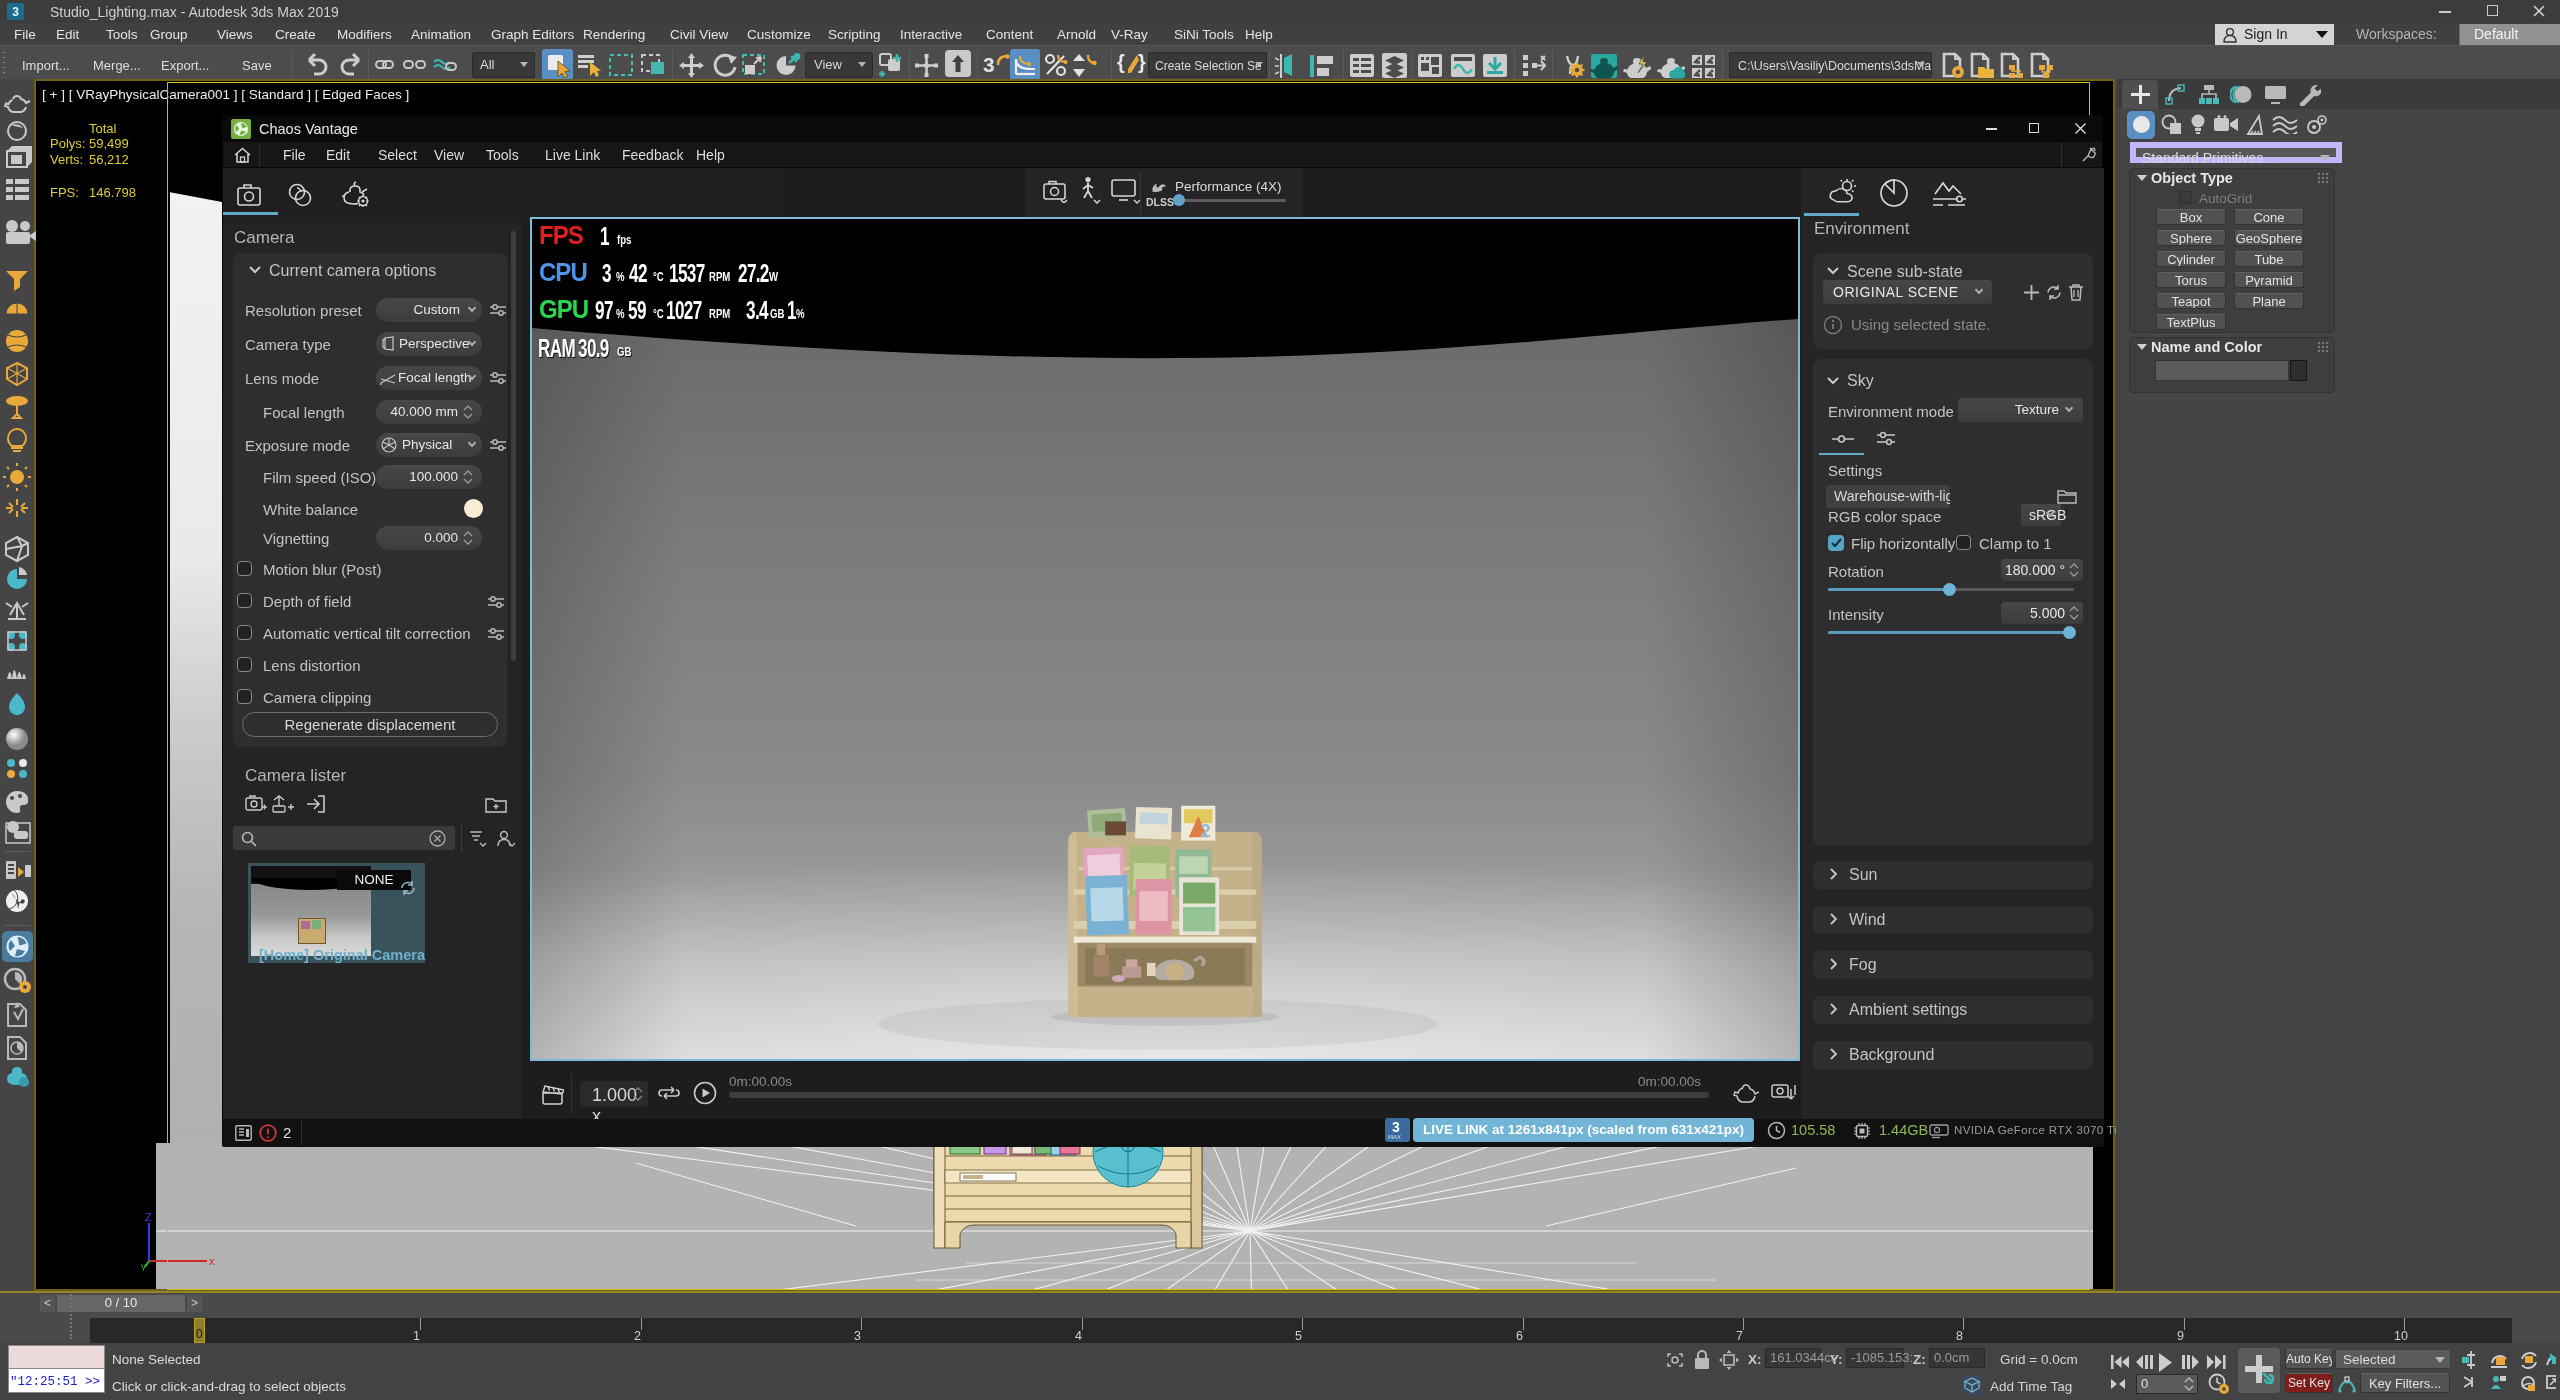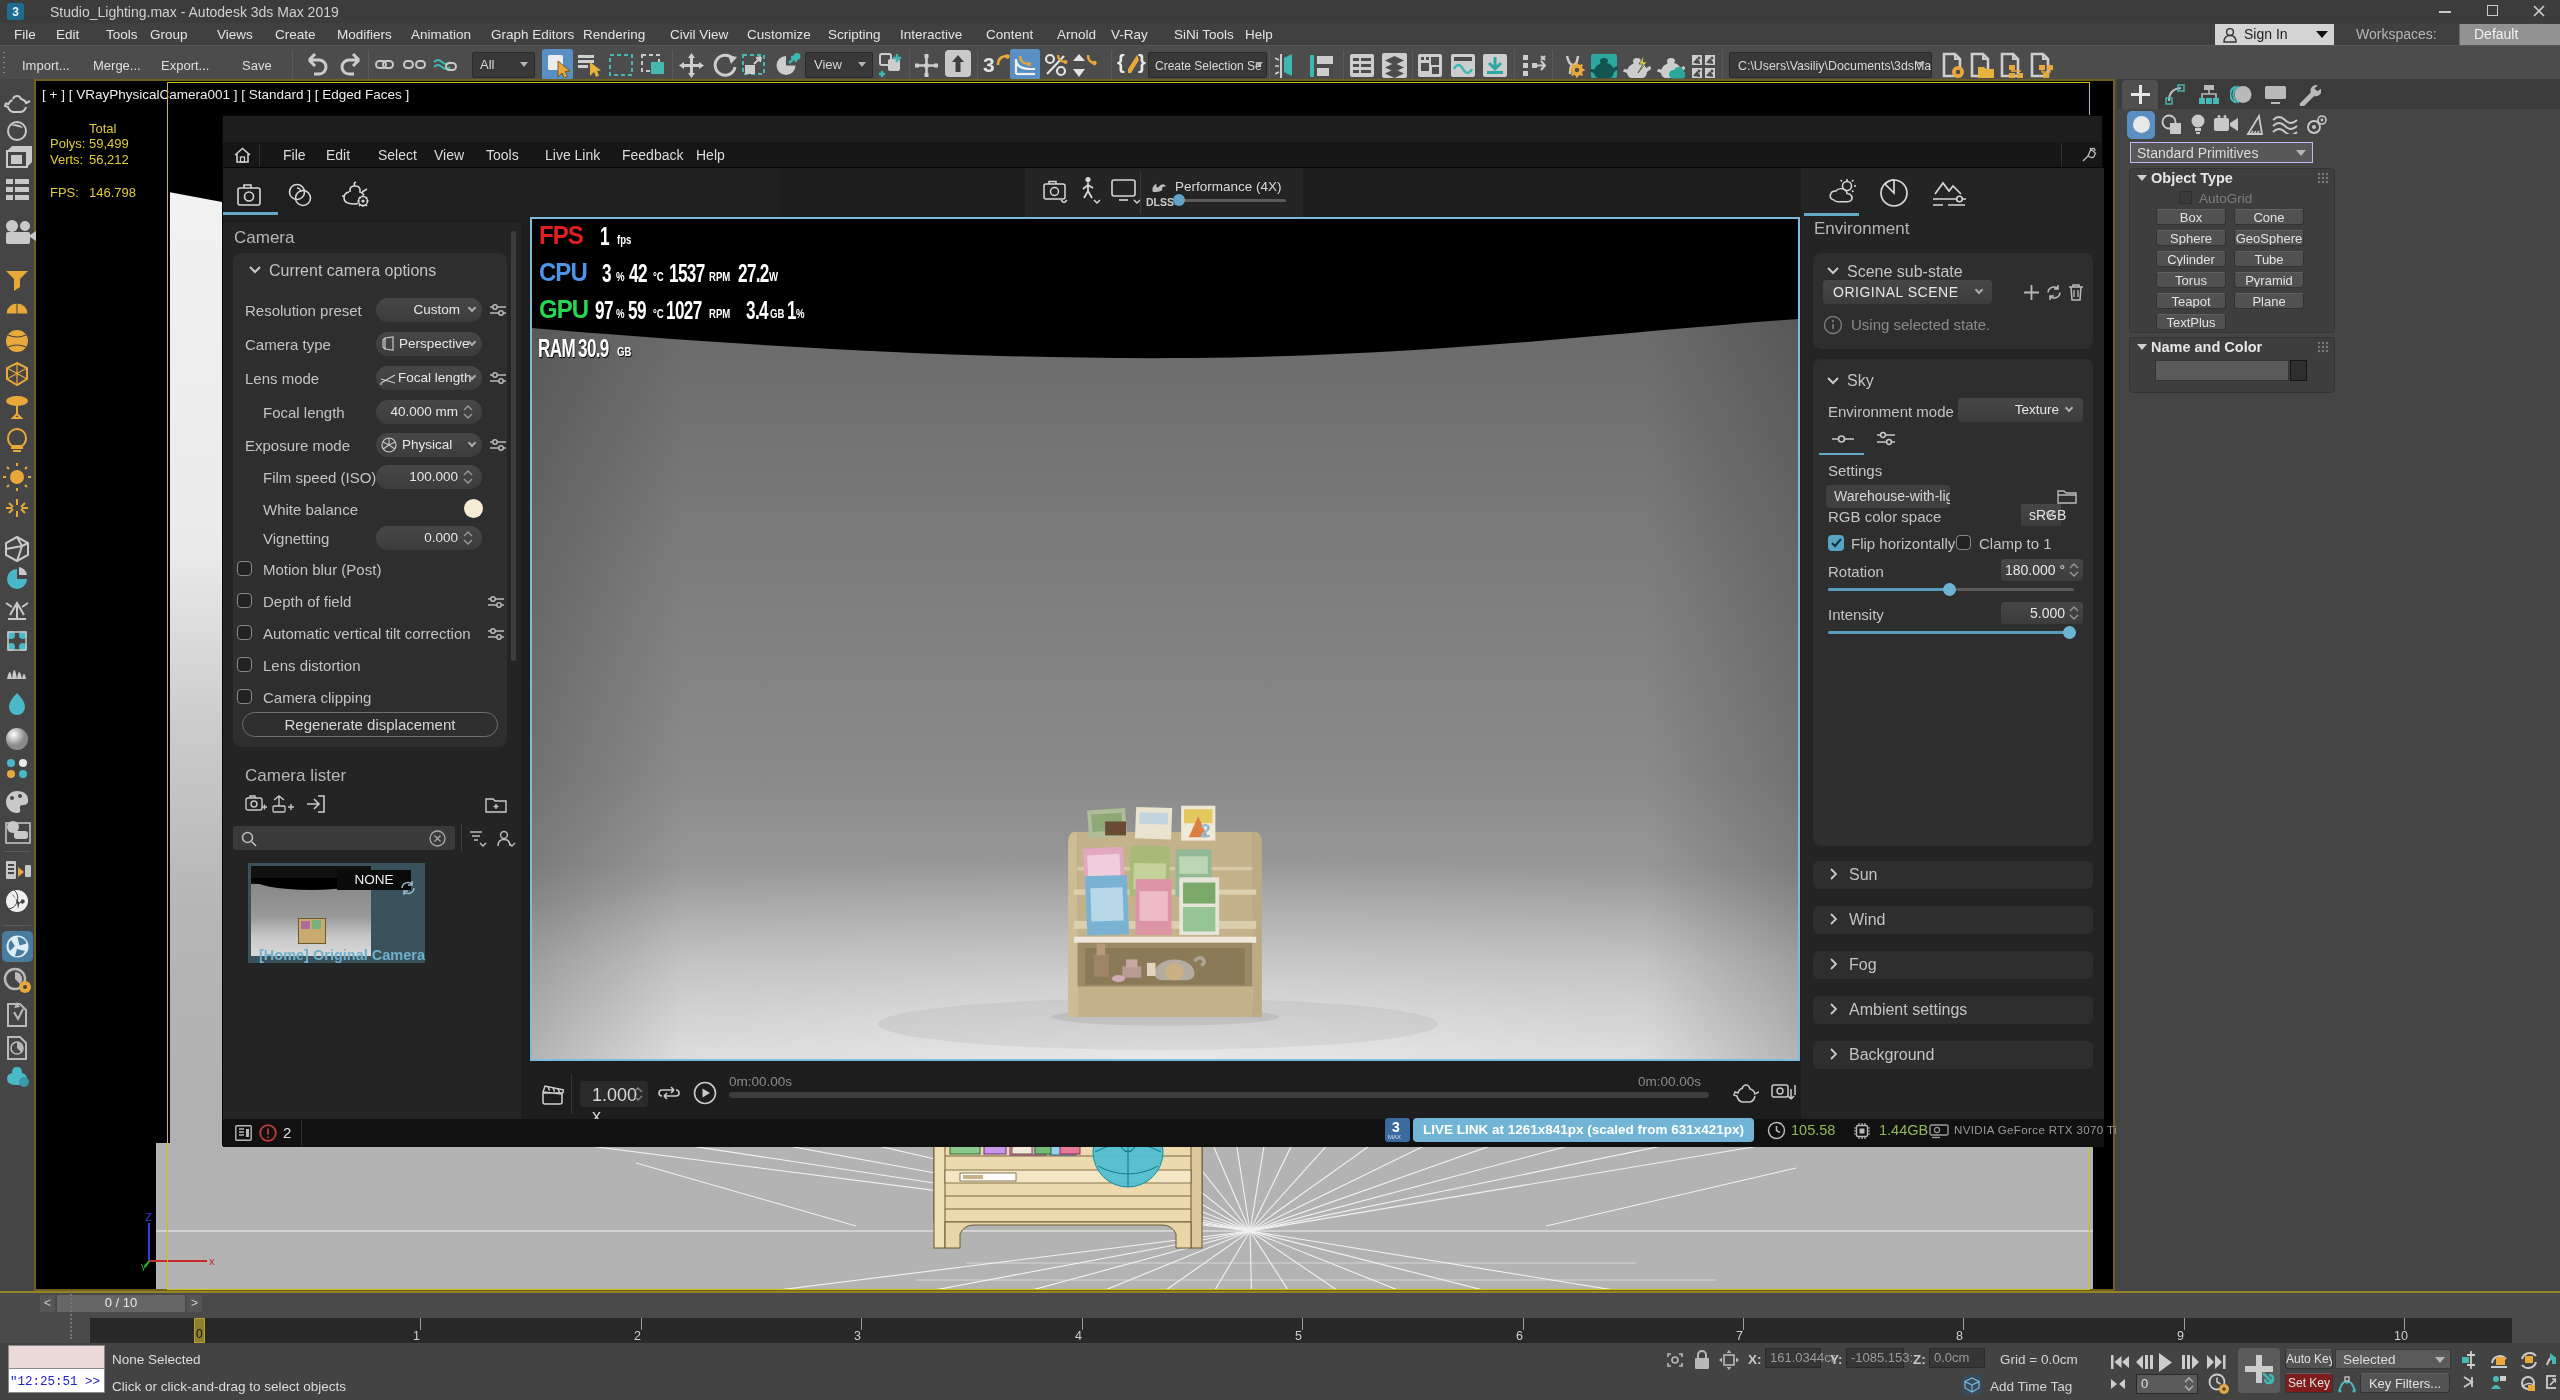--- a/index.html
+++ b/index.html
@@ -548,20 +548,37 @@
       </g>
       <defs>
           <radialGradient id="gb" cx="0.35" cy="0.3">
             <stop offset="0" stop-color="#ffffff"></stop>
             <stop offset="1" stop-color="#8a8a8a"></stop>
           </radialGradient>
         </defs>
     </svg>
   </div>
   <div class="abs" id="vantage">
+    <div class="v-title">
+      <svg style="position:absolute;left:8px;top:3px" width="20" height="20" viewBox="0 0 20 20">
+          <rect width="20" height="20" rx="2" fill="#76b043"></rect>
+          <circle cx="10" cy="10" r="7" fill="#eef6e6"></circle>
+          <g fill="#76b043">
+            <path d="M10,4 a6 6 0 0 1 5.6,4 l-4.4,1.4 Z"></path>
+            <path d="M14.8,12.6 a6 6 0 0 1 -6.2,3.2 l1.4,-4.4 Z"></path>
+            <path d="M5.2,13 a6 6 0 0 1 0.6,-7 l2.6,3.8 Z"></path>
+          </g>
+        </svg>
+      <span style="position:absolute;left:36px;top:5px;font-size:14.5px;color:#eaeaea">Chaos Vantage</span>
+      <div style="position:absolute;left:1763px;top:12px;width:11px;height:1.6px;background:#dcdcdc"></div>
+      <div style="position:absolute;left:1806px;top:7px;width:10px;height:10px;border:1.4px solid #dcdcdc"></div>
+      <svg style="position:absolute;left:1852px;top:7px" width="11" height="11">
+          <path d="M0.5,0.5 L10.5,10.5 M10.5,0.5 L0.5,10.5" stroke="#dcdcdc" stroke-width="1.4"></path>
+        </svg>
+    </div>
     <div class="v-menu">
       <svg style="position:absolute;left:11px;top:5px" width="17" height="16" viewBox="0 0 17 16">
           <path d="M1,8 L8.5,1.5 L16,8 M3,7 V15 H14 V7" stroke="#cfcfcf" stroke-width="1.6" fill="none"></path>
           <rect x="6.5" y="10" width="4" height="5" fill="none" stroke="#cfcfcf" stroke-width="1.3"></rect>
         </svg>
       <div style="position:absolute;left:36px;top:2px;width:1px;height:22px;background:#2e2e2e"></div>
       <div class="vmi" style="left:60px">File</div>
       <div class="vmi" style="left:103px">Edit</div>
       <div class="vmi" style="left:155px">Select</div>
       <div class="vmi" style="left:211px">View</div>
@@ -1154,21 +1171,21 @@
           <path d="M1,10 q6,-6 12,0 q6,6 12,0"></path>
           <path d="M1,16 q6,-6 12,0 q6,6 12,0"></path>
         </g>
       </svg>
     <svg style="position:absolute;left:188px;top:35px" width="24" height="22" viewBox="0 0 24 22">
         <circle cx="9" cy="13" r="6" fill="none" stroke="#c9c9c9" stroke-width="1.8"></circle>
         <circle cx="9" cy="13" r="2" fill="#c9c9c9"></circle>
         <circle cx="17" cy="6" r="4" fill="none" stroke="#c9c9c9" stroke-width="1.6"></circle>
         <circle cx="17" cy="6" r="1.4" fill="#c9c9c9"></circle>
       </svg>
-    <div style="position:absolute;left:13px;top:63px;width:183px;height:21px;background:#585858;border:1px solid #c4b5fd;color:#dcdcdc;font-size:14px">
+    <div style="position:absolute;left:13px;top:63px;width:212px;height:21px;background:#585858;border:6px solid #c4b5fd;color:#dcdcdc;font-size:14px">
         <span style="position:absolute;left:6px;top:2px">Standard Primitives</span>
         <span style="position:absolute;right:6px;top:7px;width:0;height:0;border-left:5px solid transparent;border-right:5px solid transparent;border-top:6px solid #b5b5b5"></span>
       </div>
     <div style="position:absolute;left:12px;top:89px;width:206px;height:165px;background:#3e3e3e;border:1px solid #333;border-radius:4px"></div>
     <span style="position:absolute;left:20px;top:96px;width:0;height:0;border-left:5px solid transparent;border-right:5px solid transparent;border-top:6px solid #cfcfcf"></span>
     <div style="position:absolute;left:34px;top:91px;font-size:14.5px;font-weight:bold;color:#e6e6e6">Object Type</div>
     <svg style="position:absolute;left:200px;top:93px" width="12" height="12">
         <g fill="#7a7a7a">
           <circle cx="2" cy="2" r="1.2"></circle>
           <circle cx="6" cy="2" r="1.2"></circle>

